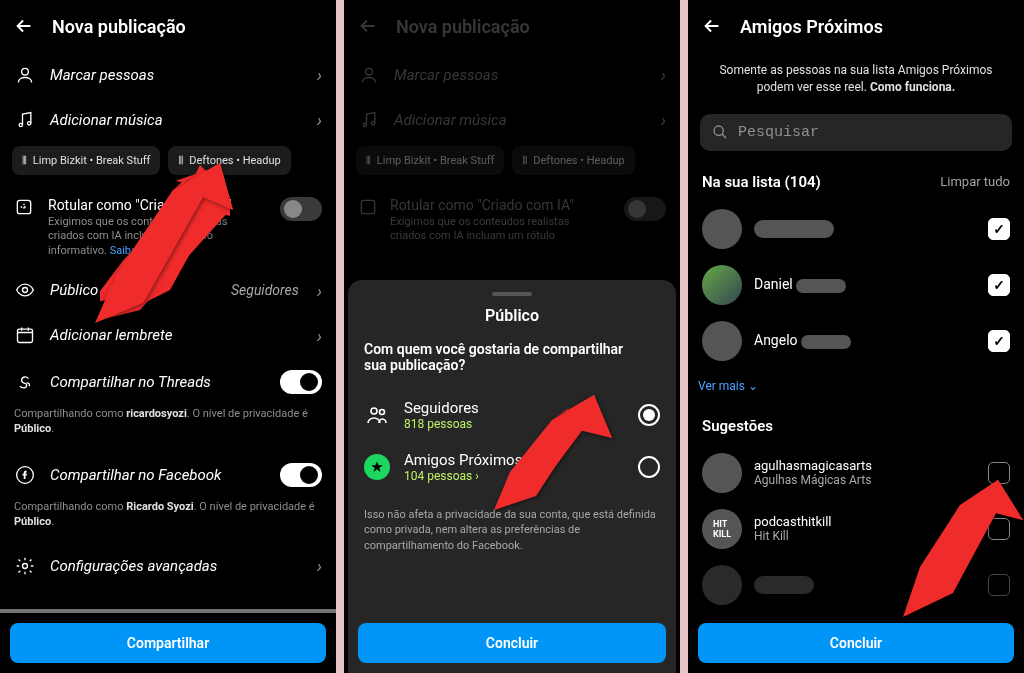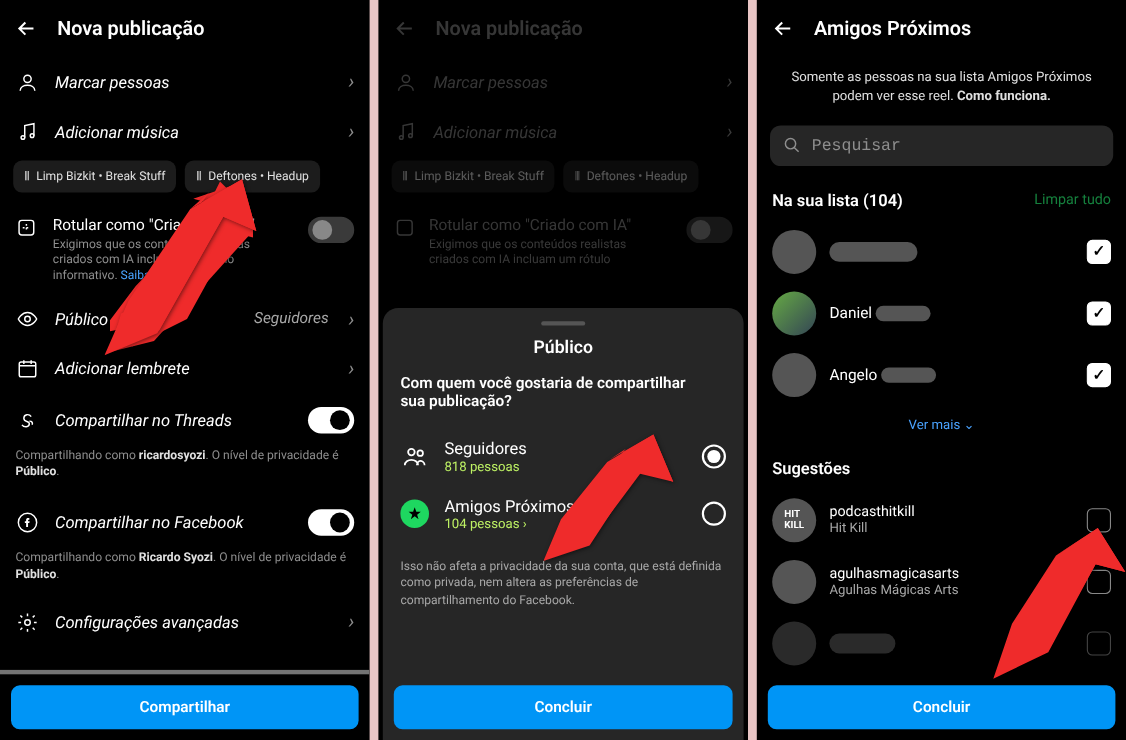--- a/index.html
+++ b/index.html
@@ -150,40 +150,40 @@
       gap: 10px;
       color: #8e8e8e;
       font-size: 15px;
       font-family: Liberation Mono, monospace;
     }
     .section-head {
       display: flex; justify-content: space-between; align-items: center;
       padding: 14px 14px 10px 14px;
     }
     .section-head .stitle { font-size: 15px; font-weight:600; }
-    .section-head .clear { color: #15803d; font-size: 13px; }
+    .section-head .clear { color: #a3a3a3; font-size: 13px; }
     .person {
       display:flex; align-items:center; gap:12px; padding: 8px 14px;
     }
     .person .avatar { width:40px; height:40px; border-radius:50%; background:#555; position:relative; overflow:hidden;}
     .person .pname { flex:1; font-size:14px; }
     .person .psub { font-size:12px; color:#a8a8a8; }
     .checkbox {
       width:22px; height:22px; border:1.5px solid #888; border-radius:5px;
       display:flex;align-items:center;justify-content:center;
     }
     .checkbox.checked { background:#fff; border-color:#fff; }
     .checkbox.checked::after { content:'✓'; color:#000; font-weight:bold; font-size:14px;}
     .scribble {
       background: #555;
       border-radius: 10px;
       height: 18px;
       width: 80px;
     }
-    .ver-mais { text-align:center; color:#4aa3ff; font-size:12px; padding:10px;}
+    .ver-mais { color:#4aa3ff; font-size:12px; padding:10px;}
 
     .arrow {
       position: absolute;
       z-index: 50;
       filter: drop-shadow(1px 1px 2px rgba(0,0,0,0.5));
     }
     .hitkill { background: #2a1515; }
     .agulhas { background: #fff; }
   </style>
 </head>
@@ -473,32 +473,32 @@
     <div class="checkbox checked"></div>
   </div>
 
   <div class="ver-mais"><span>Ver mais</span> <span>⌄</span></div>
 
   <div class="section-head">
     <div class="stitle">Sugestões</div>
   </div>
 
   <div class="person">
+    <div class="avatar agulhas"></div>
+    <div style="flex:1">
+      <div class="pname" style="font-size:13px;">agulhasmagicasarts</div>
+      <div class="psub">Agulhas Mágicas Arts</div>
+    </div>
+    <div class="checkbox"></div>
+  </div>
+  <div class="person">
     <div class="avatar hitkill" style="display:flex;align-items:center;justify-content:center;font-size:9px;color:#fff;font-weight:bold;">HIT<br>KILL</div>
     <div style="flex:1">
       <div class="pname" style="font-size:13px;">podcasthitkill</div>
       <div class="psub">Hit Kill</div>
-    </div>
-    <div class="checkbox"></div>
-  </div>
-  <div class="person">
-    <div class="avatar agulhas"></div>
-    <div style="flex:1">
-      <div class="pname" style="font-size:13px;">agulhasmagicasarts</div>
-      <div class="psub">Agulhas Mágicas Arts</div>
     </div>
     <div class="checkbox"></div>
   </div>
   <div class="person" style="opacity:0.5;">
     <div class="avatar"></div>
     <div style="flex:1">
         <div class="scribble" style="width:60px;"></div>
       </div>
     <div class="checkbox"></div>
   </div>

